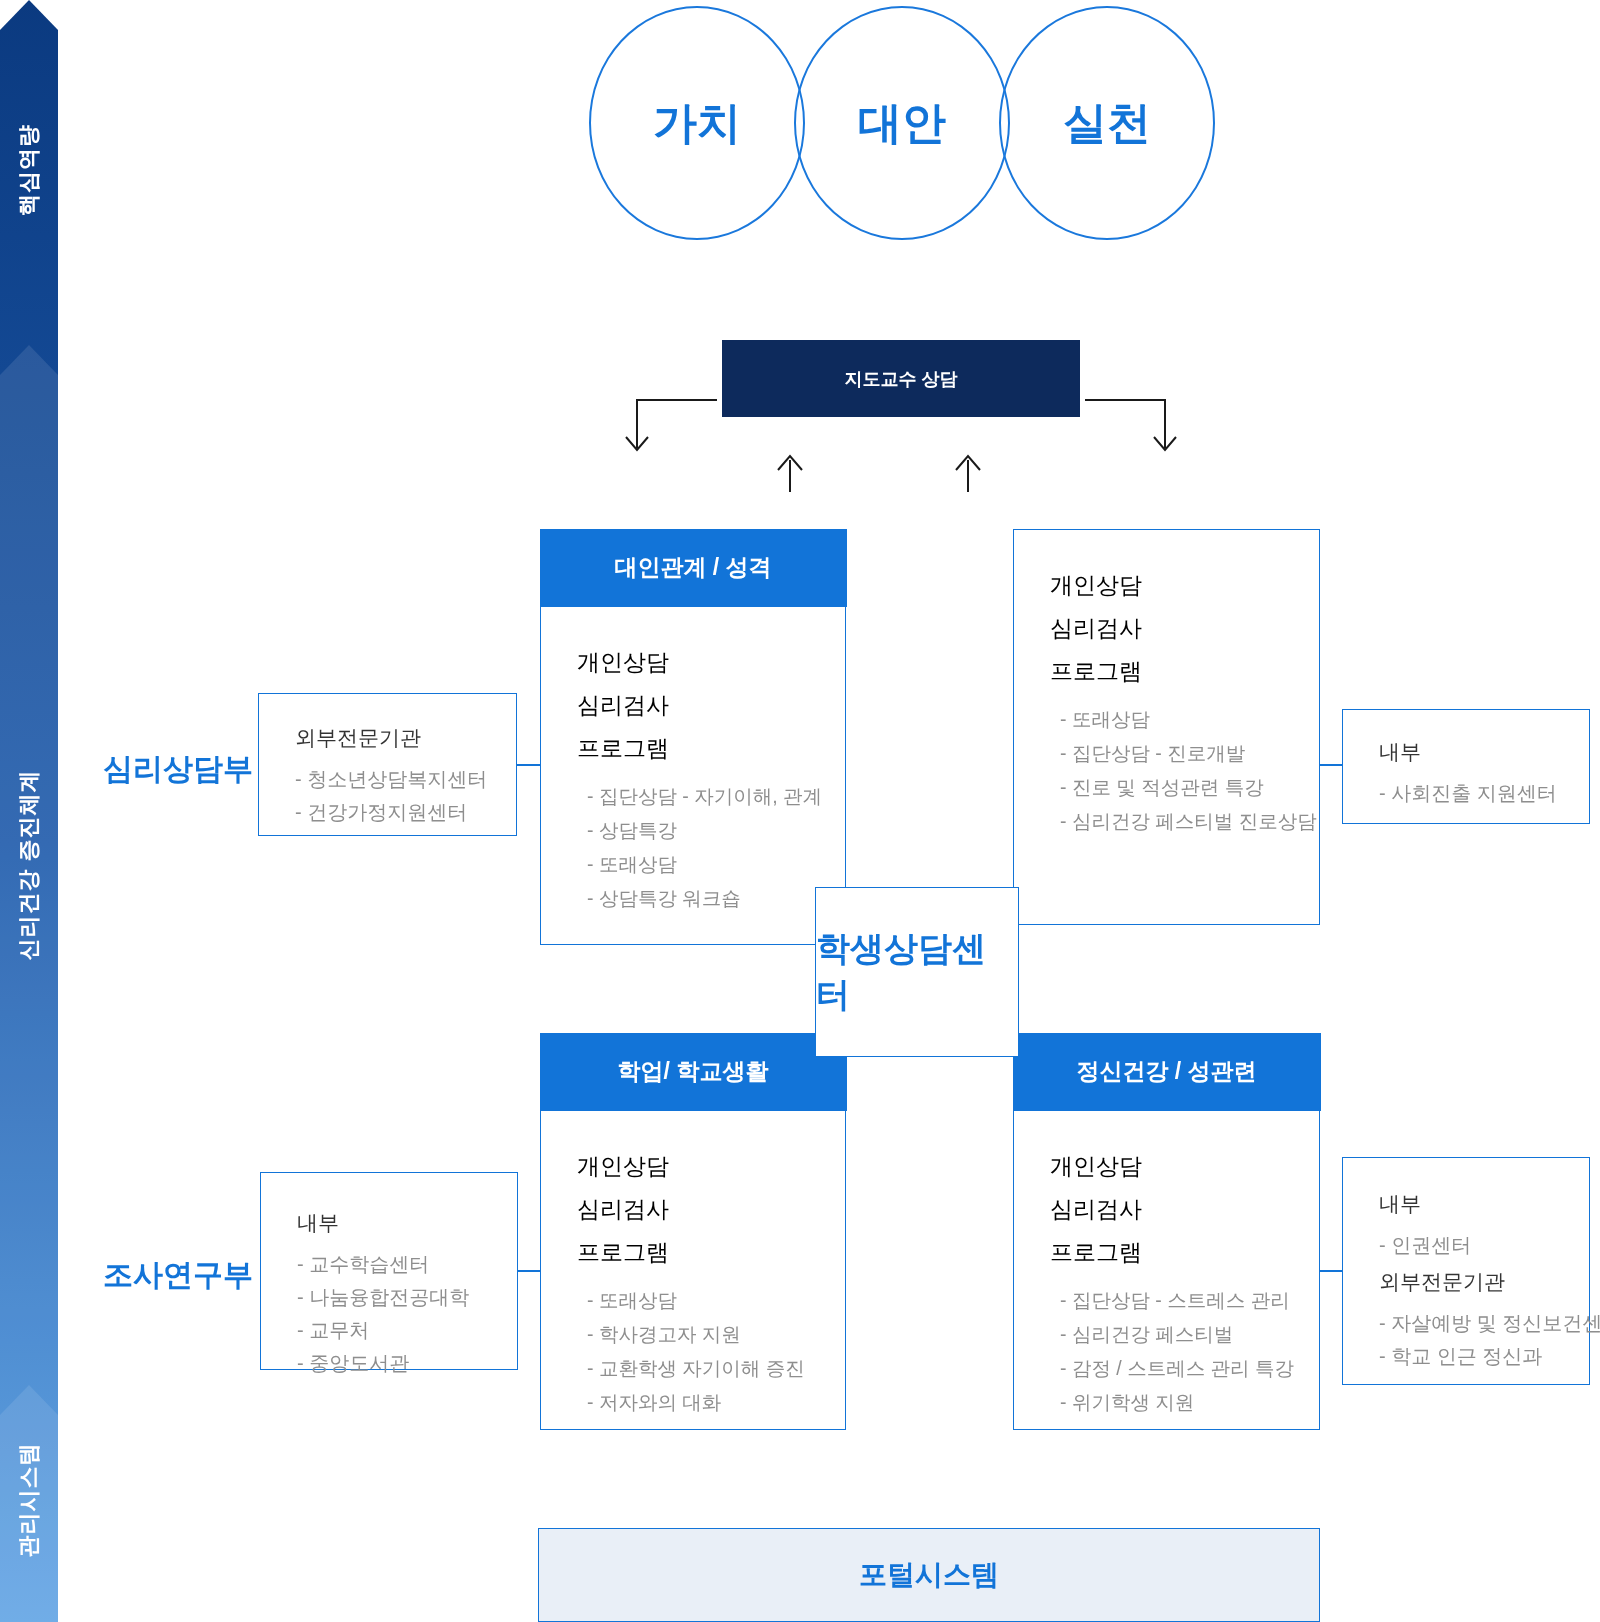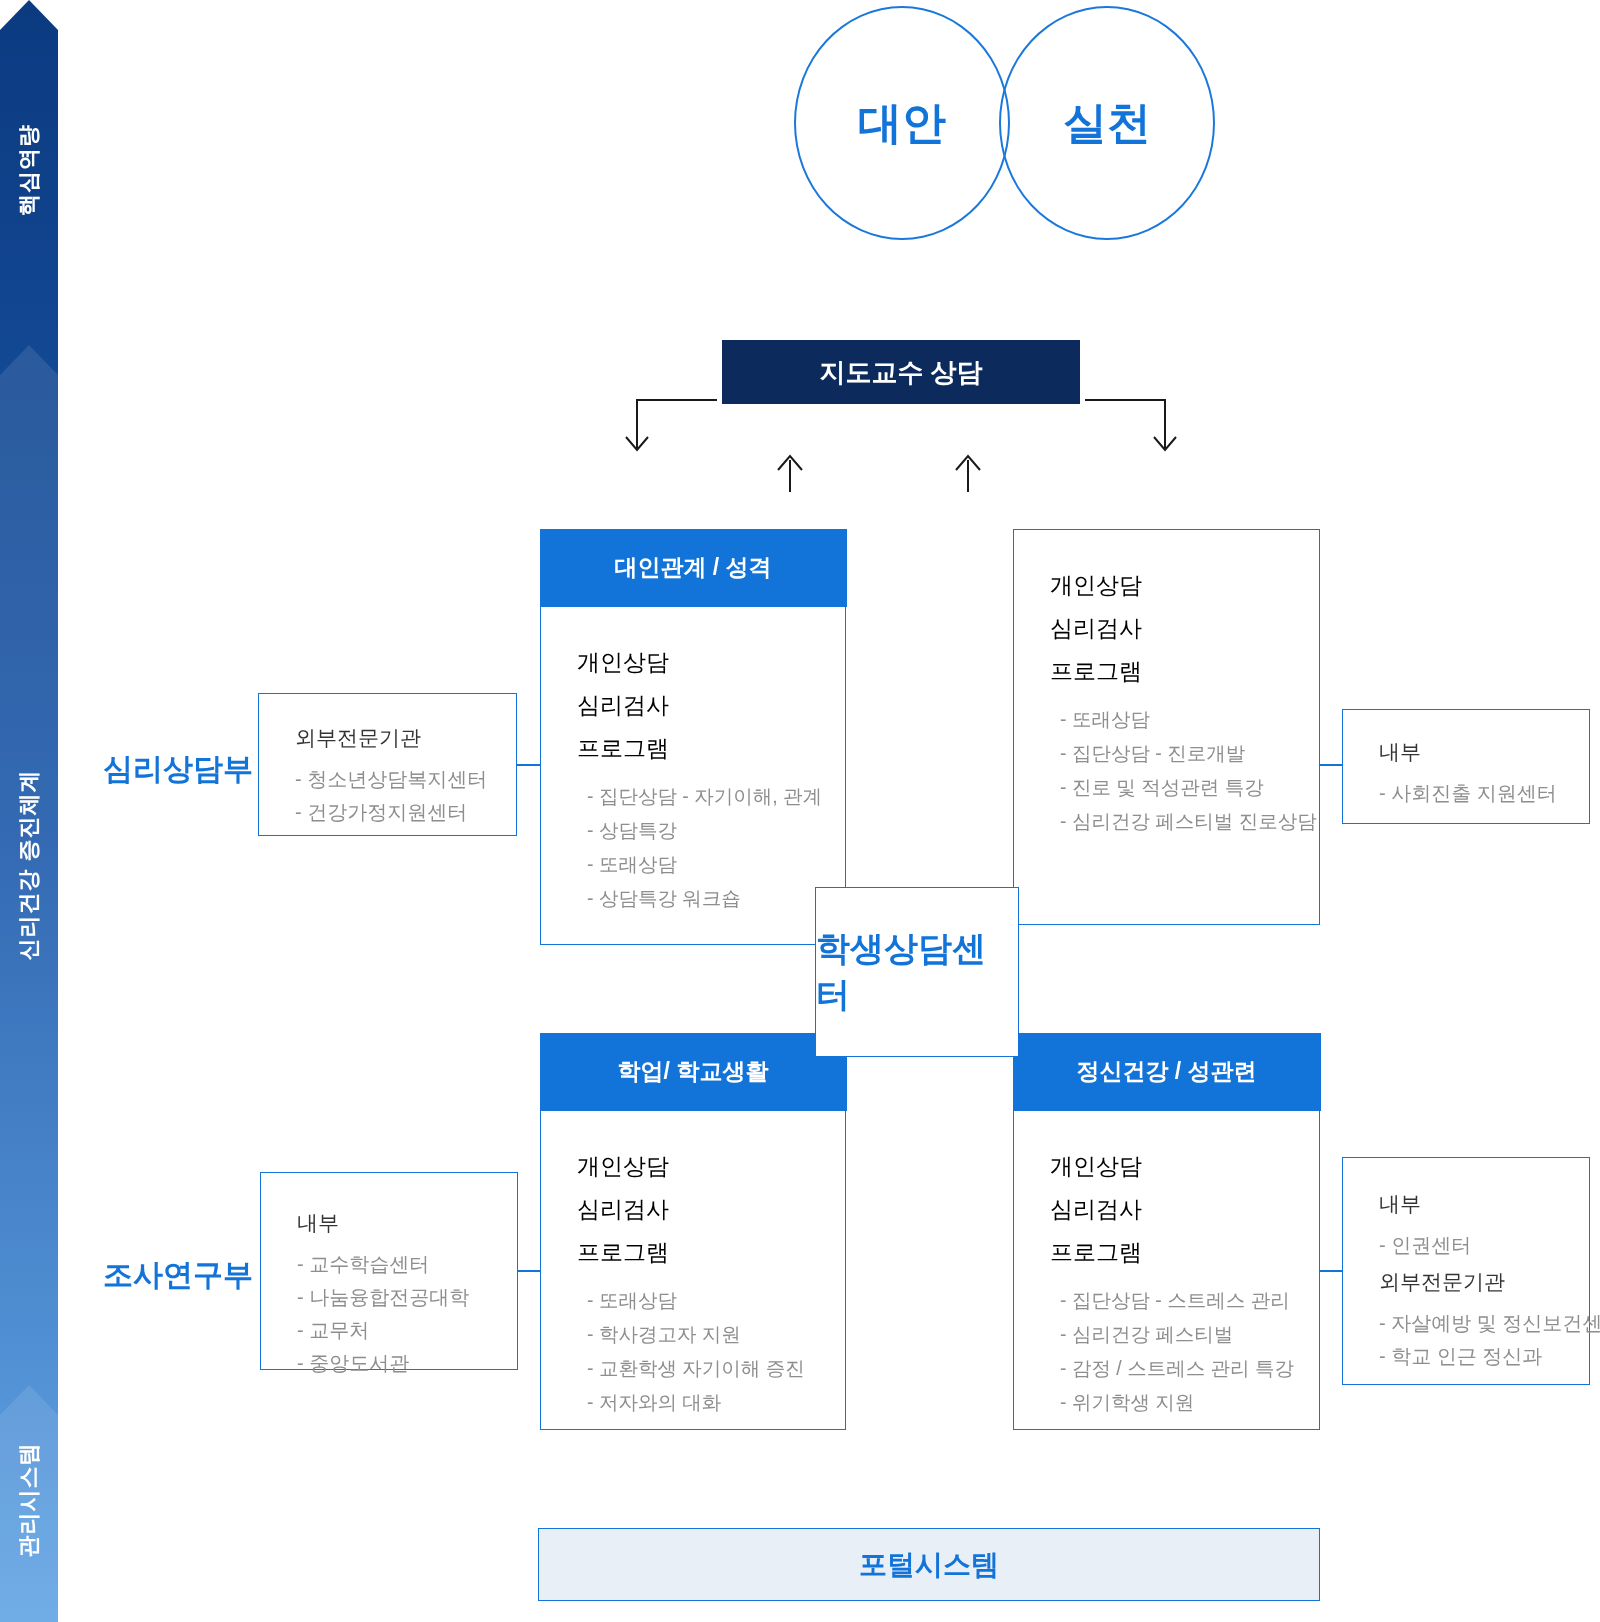--- a/index.html
+++ b/index.html
@@ -24,23 +24,23 @@
     white-space:nowrap;letter-spacing:1px;
   }
   
   .circle{
     position:absolute;top:6px;width:212px;height:230px;border:2px solid #1a78dc;
     border-radius:50%;display:flex;align-items:center;justify-content:center;
     color:#1274d8;font-size:44px;font-weight:bold;background:transparent;
   }
   
   .advisor{
-    position:absolute;left:722px;top:340px;width:358px;height:64px;background:#0d2a5c;
+    position:absolute;left:722px;top:340px;width:358px;height:77px;background:#0d2a5c;
     display:flex;align-items:center;justify-content:center;
-    color:#ffffff;font-size:26px;font-weight:bold;z-index:2;
+    color:#ffffff;font-size:18px;font-weight:bold;z-index:2;
   }
   
   .overlay{position:absolute;left:0;top:0;z-index:1;pointer-events:none;}
   
   .cat-box{position:absolute;background:#ffffff;border:1.5px solid #1274d8;z-index:2;box-sizing:border-box;}
   .cat-head{
     height:78px;margin:-1.5px -1.5px 0;background:#1274d8;
     display:flex;align-items:center;justify-content:center;
     color:#ffffff;font-size:23px;font-weight:bold;
   }
@@ -66,21 +66,21 @@
   .pA{left:258px;top:693px;width:259px;height:143px;padding-top:24px;}
   .pB{left:1342px;top:709px;width:248px;height:115px;padding-top:22px;}
   .pC{left:260px;top:1172px;width:258px;height:198px;padding-top:30px;}
   .pD{left:1342px;top:1157px;width:248px;height:228px;padding-top:26px;}
   
   .dept{position:absolute;color:#1274d8;font-size:30px;font-weight:bold;z-index:2;}
   .d1{left:103px;top:749px;}
   .d2{left:103px;top:1255px;}
   
   .portal{
-    position:absolute;left:538px;top:1528px;width:782px;height:73px;background:#e9eff7;
+    position:absolute;left:538px;top:1528px;width:782px;height:94px;background:#e9eff7;
     border:1.5px solid #1274d8;z-index:2;display:flex;align-items:center;justify-content:center;
     color:#1274d8;font-size:28px;font-weight:bold;box-sizing:border-box;
   }
 </style>
 </head>
 <body>
 
 <div class="canvas">
 
   <div class="sidebar">
@@ -90,20 +90,23 @@
   <div class="side-label" style="top:141px;">
     <span>핵심역량</span>
   </div>
   <div class="side-label" style="top:836px;">
     <span>신리건강 증진체계</span>
   </div>
   <div class="side-label" style="top:1471px;">
     <span>관리시스템</span>
   </div>
 
+  <div class="circle" style="left:589px;">
+    <span>가치</span>
+  </div>
   <div class="circle" style="left:999px;">
     <span>실천</span>
   </div>
   <div class="circle" style="left:794px;">
     <span>대안</span>
   </div>
 
   <div class="advisor">
     <span>지도교수 상담</span>
   </div>

